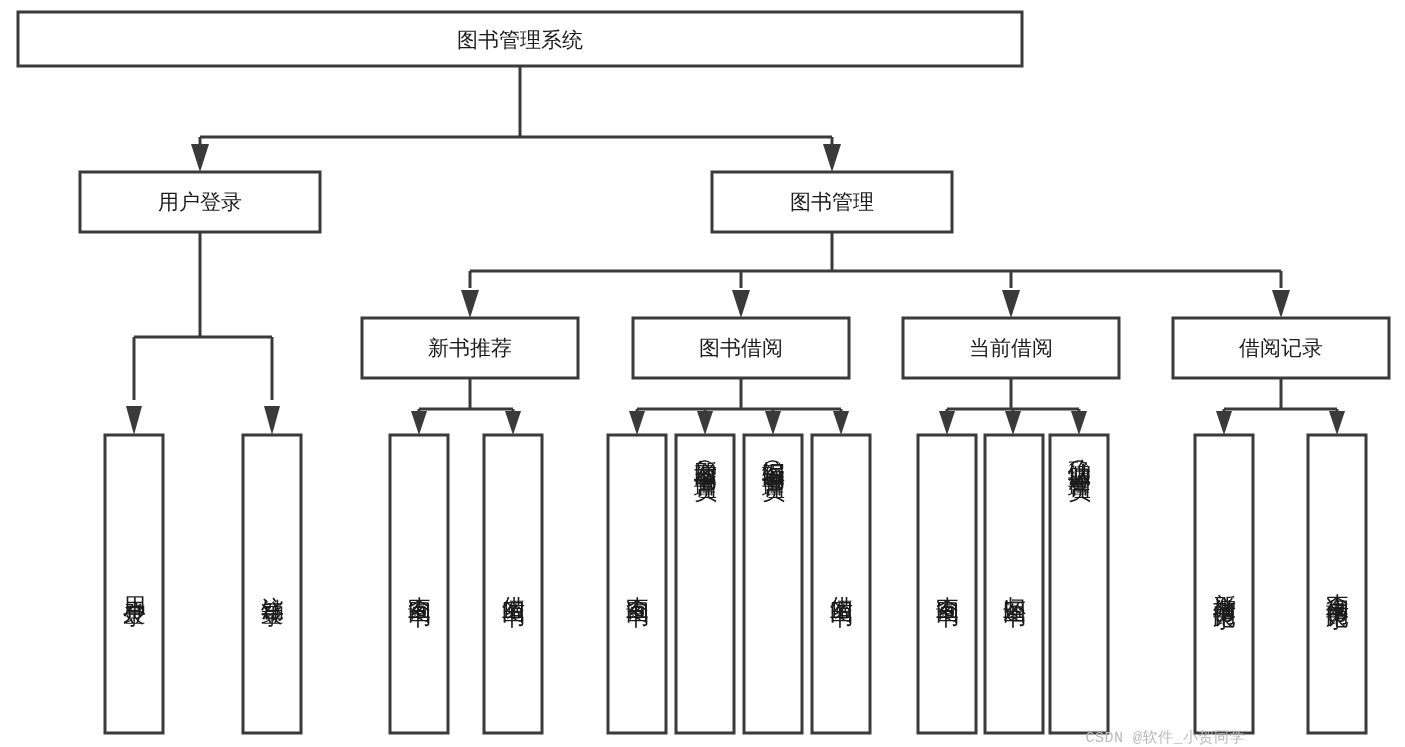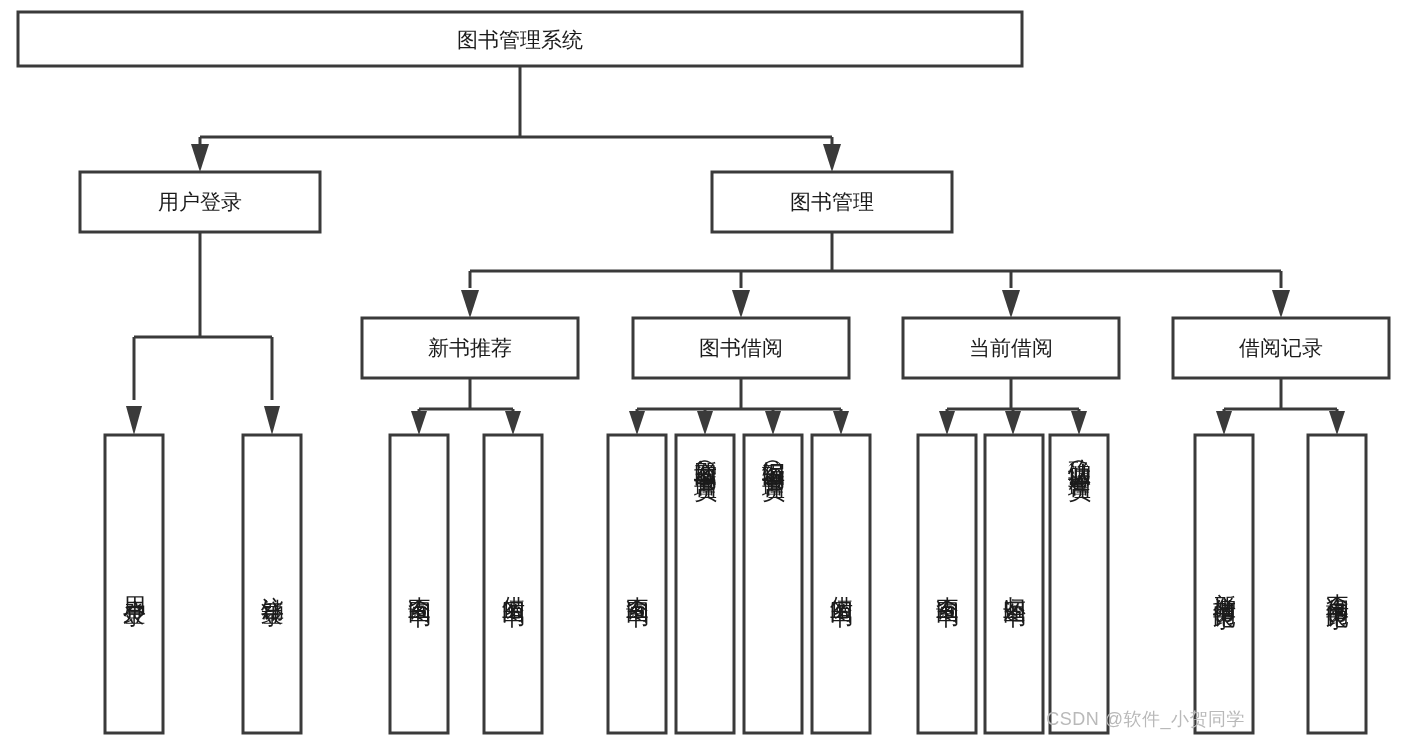--- a/index.html
+++ b/index.html
@@ -66,23 +66,23 @@
     font-size: 23px;
     line-height: 1.12;
     letter-spacing: 3px;
     color: #1b1b1b;
     text-align: center;
     white-space: nowrap;
   }
   #watermark {
     position: absolute;
     right: 8px;
-    bottom: 16px;
-    font-family: Liberation Sans, sans-serif;
-    font-size: 18px;
+    bottom: 0;
+    font-family: Liberation Mono, monospace;
+    font-size: 15px;
     color: #b9b9b9;
     letter-spacing: 0.5px;
     white-space: nowrap;
   }
 </style>
 </head>
 <body>
 
 <div id="diagram-root">
 

